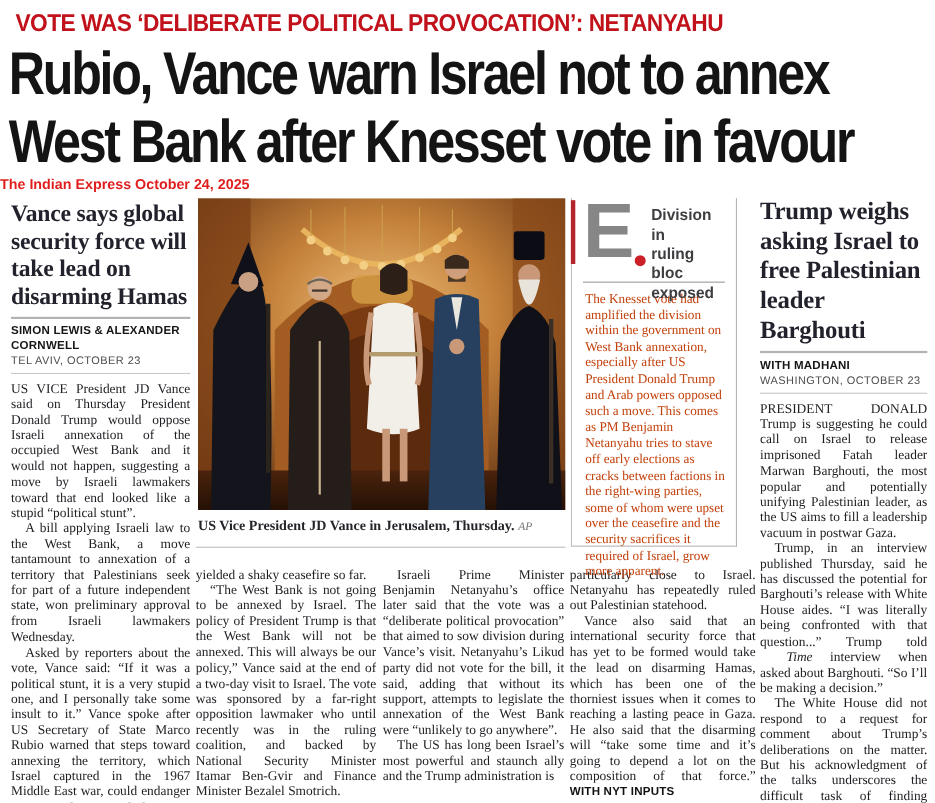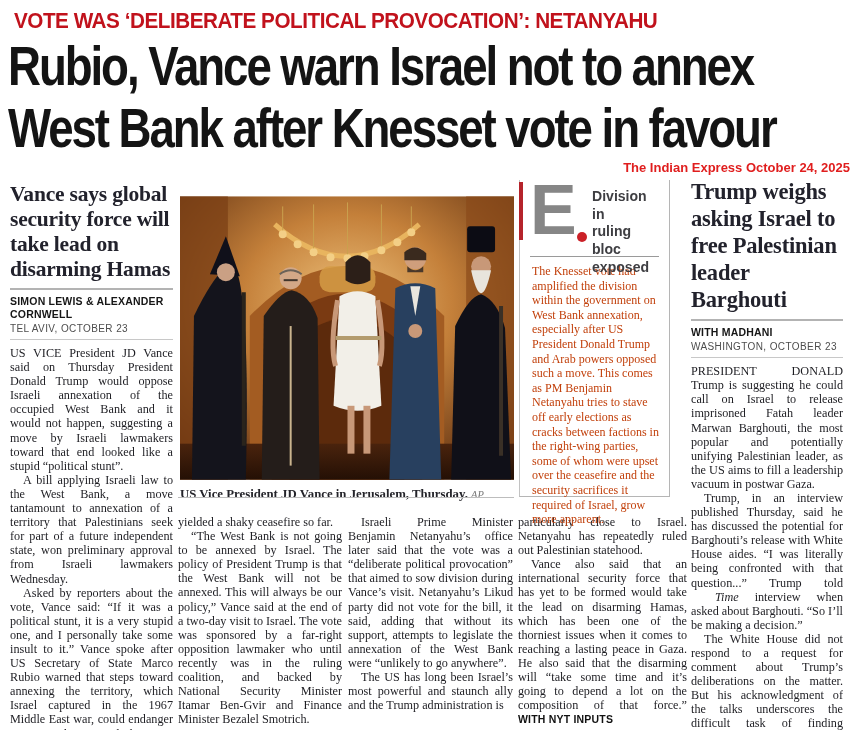--- a/index.html
+++ b/index.html
@@ -6,38 +6,38 @@
   .page{position:relative;width:850px;height:730px;background:#fff;overflow:hidden;
         font-family:"Liberation Serif",serif;color:#1d1d22;}
   
   .kicker{position:absolute;left:14px;top:8px;font-family:"Liberation Sans",sans-serif;
           font-weight:bold;font-size:22px;color:#c1121c;white-space:nowrap;
           transform:scaleX(0.94);transform-origin:0 0;letter-spacing:-0.5px;}
   .headline-line{position:absolute;left:8px;font-family:"Liberation Sans",sans-serif;
           font-weight:bold;font-size:55px;color:#141414;white-space:nowrap;
           letter-spacing:-2.5px;transform:scaleX(0.83);transform-origin:0 0;}
   .hl1{top:34px;} .hl2{top:96px;}
-  .watermark{position:absolute;left:0;top:160px;width:850px;text-align:right;
+  .watermark{position:absolute;left:0;top:160px;width:850px;text-align:left;
           font-family:"Liberation Sans",sans-serif;font-weight:bold;font-size:13px;color:#e01e1e;}
   
   .serif-head{font-family:"Liberation Serif",serif;font-weight:bold;color:#22222c;}
   .rule-thick{height:0;border-top:2px solid #b3b3b3;margin:6px 0 5px 0;}
   .rule-thin{height:0;border-top:1px solid #c8c8c8;margin:5px 0 6px 0;}
   .byline{font-family:"Liberation Sans",sans-serif;font-weight:bold;font-size:10.5px;
           color:#161616;letter-spacing:.2px;line-height:1.25;}
   .dateline{font-family:"Liberation Sans",sans-serif;font-size:10px;color:#4d4d4d;
           letter-spacing:.4px;margin-top:2px;}
   .col-body{font-size:12.2px;line-height:14.1px;text-align:justify;}
   .col-body p{margin:0;text-indent:13px;}
   .col-body p.noindent{text-indent:0;}
   
   .left-article{position:absolute;left:10px;top:182px;width:163px;}
   .left-article .serif-head{font-size:21.5px;line-height:1.16;letter-spacing:-0.2px;}
   
-  .photo-wrap{position:absolute;left:180px;top:196px;width:402px;}
+  .photo-wrap{position:absolute;left:180px;top:180px;width:402px;}
   .photo-frame{width:334px;height:284px;display:block;}
   .caption{font-size:12.8px;font-weight:bold;color:#24242a;margin-top:7px;}
   .credit{font-weight:normal;font-style:italic;color:#787878;font-size:10.5px;}
   .photo-rule{position:absolute;left:178px;top:497px;width:336px;border-top:1px solid #bdbdbd;}
   
   .bcol{position:absolute;top:515px;height:212px;overflow:hidden;}
   .bcol2{left:178px;width:164px;}
   .bcol3{left:348px;width:165px;}
   .bcol4{left:518px;width:169px;}
   .tagline{font-family:"Liberation Sans",sans-serif;font-weight:bold;font-size:10.5px;

